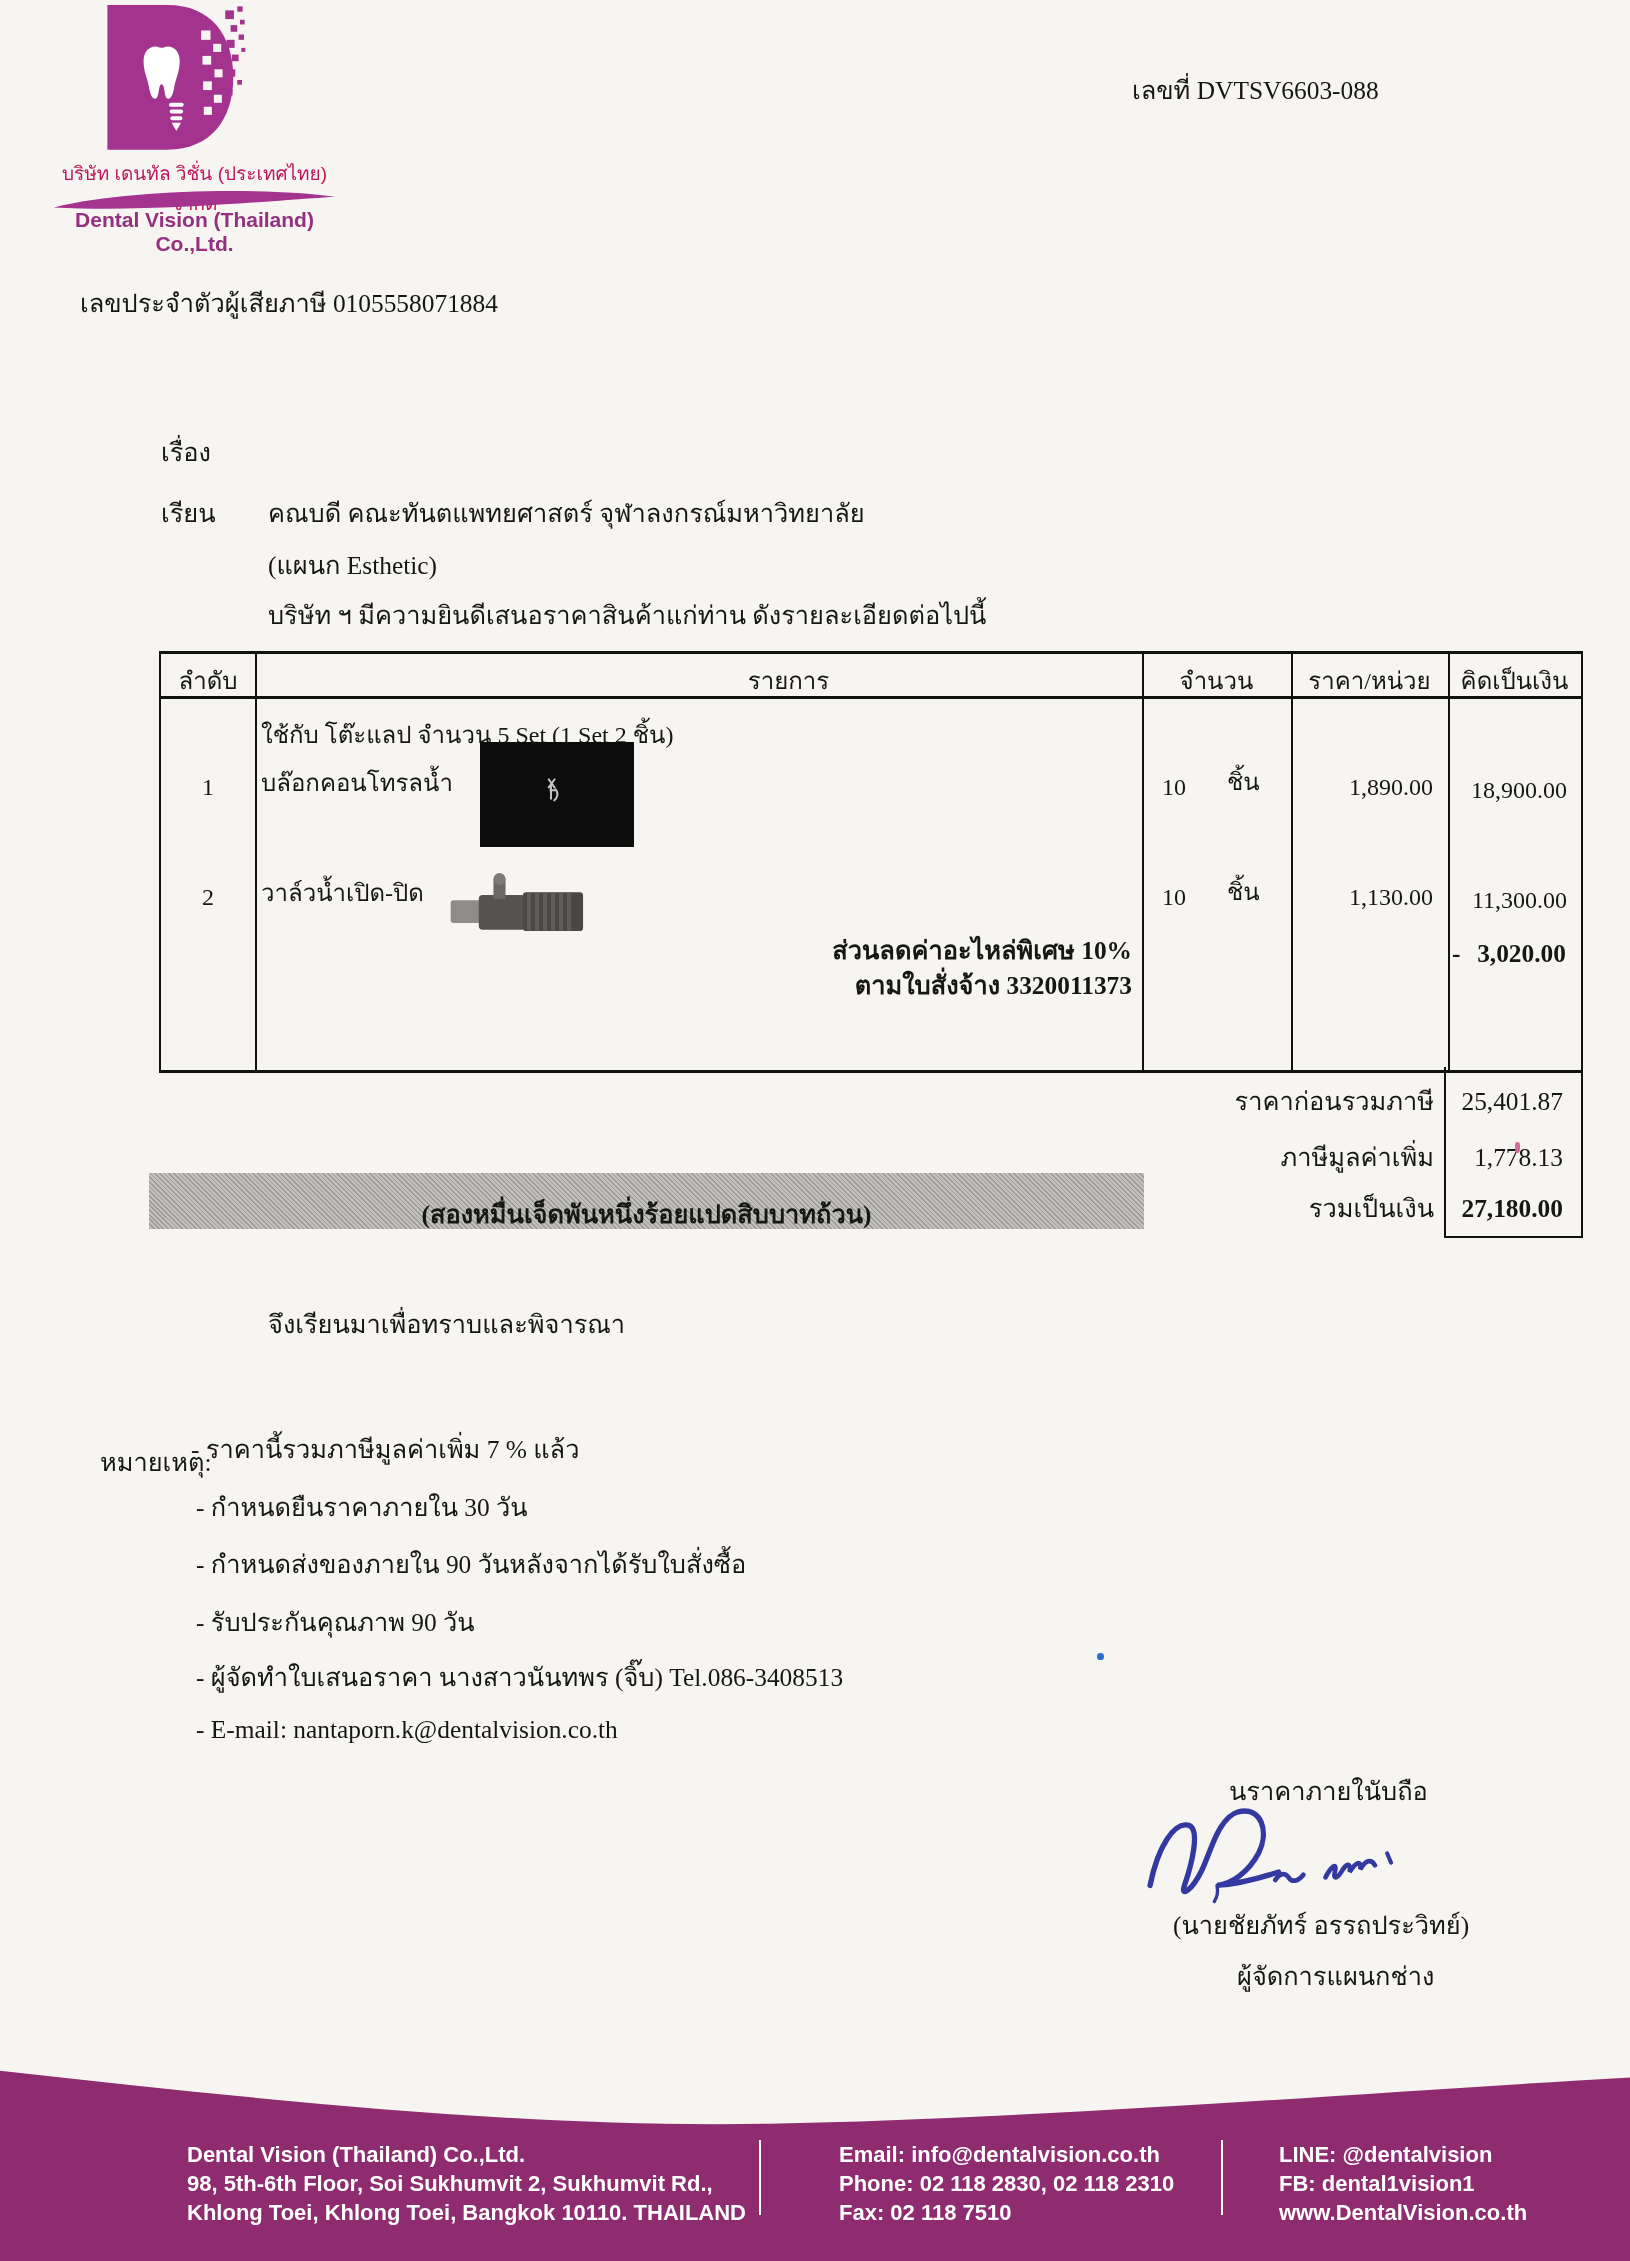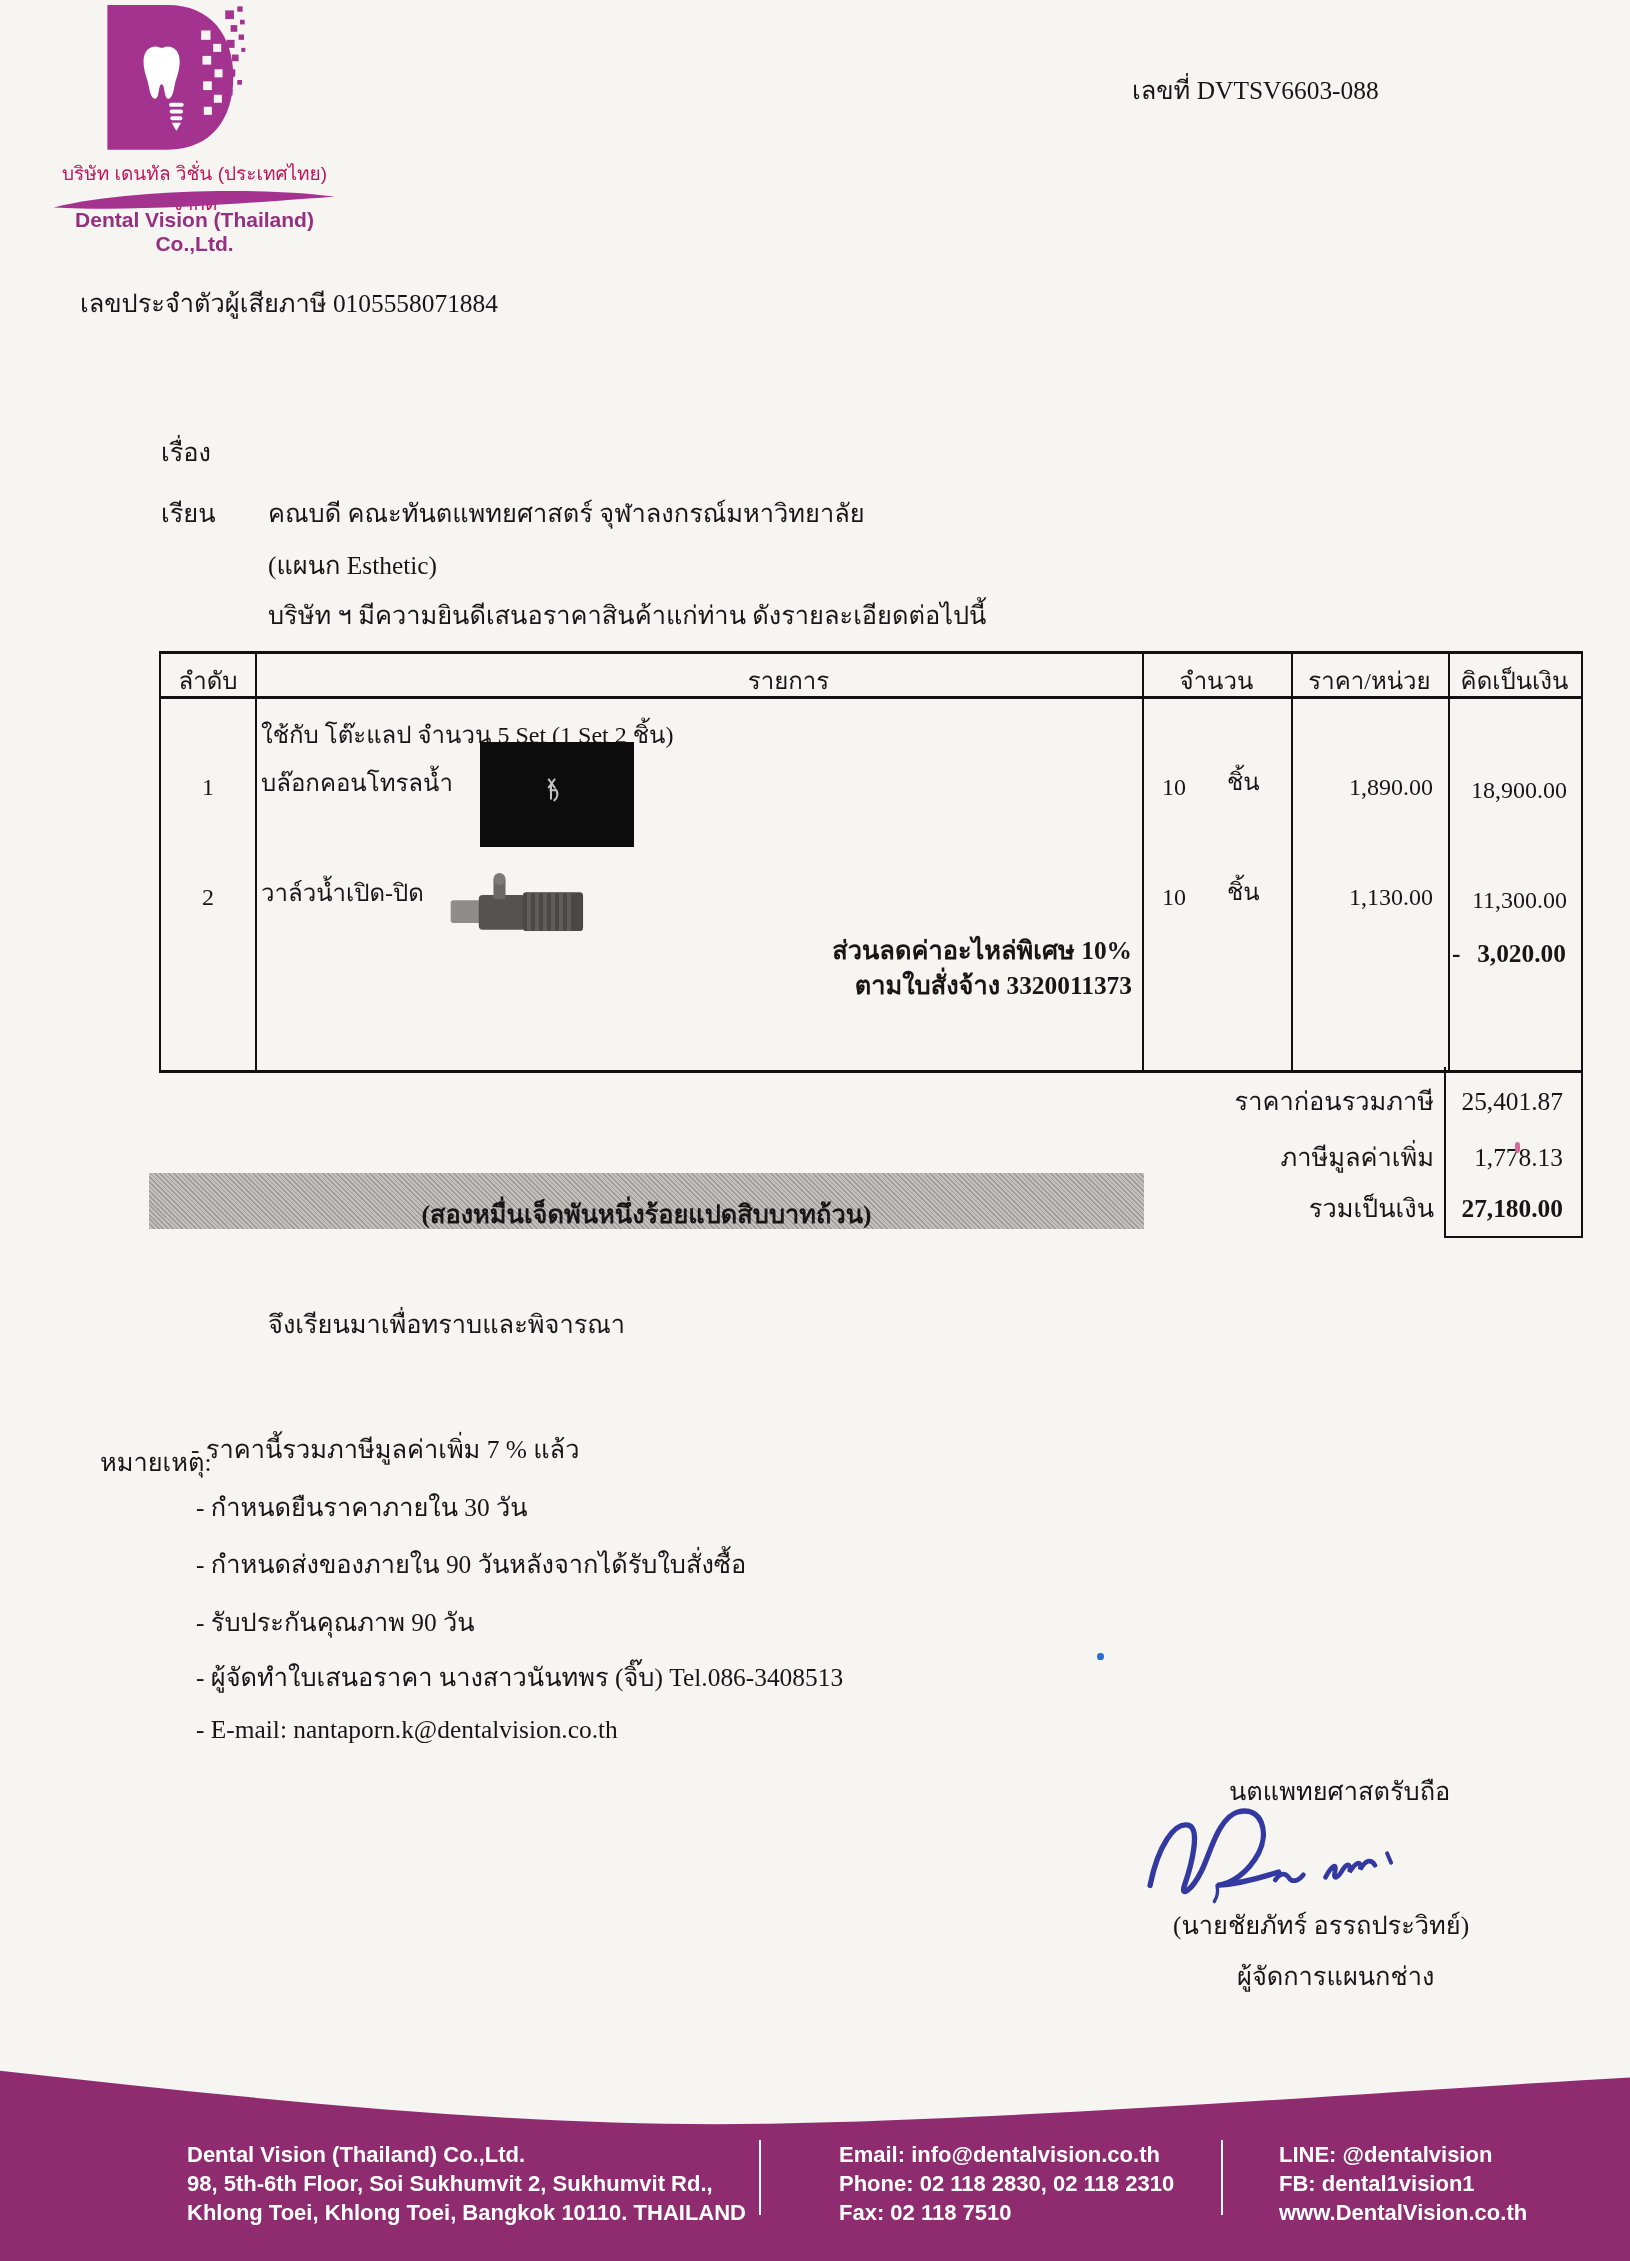--- a/index.html
+++ b/index.html
@@ -202,21 +202,21 @@
   <div class="abs t38" style="left:268px;top:1309px;">จึงเรียนมาเพื่อทราบและพิจารณา</div>
 
   <div class="abs t38" style="left:100px;top:1434px;margin-top:13px;">หมายเหตุ:</div>
   <div class="abs t38" style="left:191px;top:1434px;">- ราคานี้รวมภาษีมูลค่าเพิ่ม 7 % แล้ว</div>
   <div class="abs t38" style="left:196px;top:1492px;">- กำหนดยืนราคาภายใน 30 วัน</div>
   <div class="abs t38" style="left:196px;top:1549px;">- กำหนดส่งของภายใน 90 วันหลังจากได้รับใบสั่งซื้อ</div>
   <div class="abs t38" style="left:196px;top:1607px;">- รับประกันคุณภาพ 90 วัน</div>
   <div class="abs t38" style="left:196px;top:1662px;">- ผู้จัดทำใบเสนอราคา นางสาวนันทพร (จิ๊บ) Tel.086-3408513</div>
   <div class="abs t38" style="left:196px;top:1714px;">- E-mail: nantaporn.k@dentalvision.co.th</div>
 
-  <div class="abs t38" style="left:1229px;top:1776px;">นตแพทยศาสตรับถือ</div>
+  <div class="abs t38" style="left:1229px;top:1776px;">นราคาภายในับถือ</div>
 
   <svg class="abs sig-svg" viewBox="0 0 460 170">
     <g fill="none" stroke="#3439a2" stroke-linecap="round">
       <path d="M18,120 C30,60 55,25 75,30 C95,35 78,95 70,118 C62,140 80,128 95,98 C108,72 120,18 150,10 C185,2 196,40 180,72 C165,100 140,118 118,120 C150,118 185,108 210,100" stroke-width="8"></path>
       <path d="M205,112 c6,-10 14,-12 20,-4 c5,8 14,6 22,-4" stroke-width="7"></path>
       <path d="M118,120 c2,10 0,18 -4,24" stroke-width="5"></path>
       <path d="M280,108 c8,-16 18,-24 14,-8 c-3,12 4,10 12,-4 c8,-12 12,-6 10,4 c10,-16 18,-18 16,-4 c8,-14 16,-16 22,-6" stroke-width="7"></path>
       <path d="M372,72 l6,14" stroke-width="6"></path>
     </g>
   </svg>

